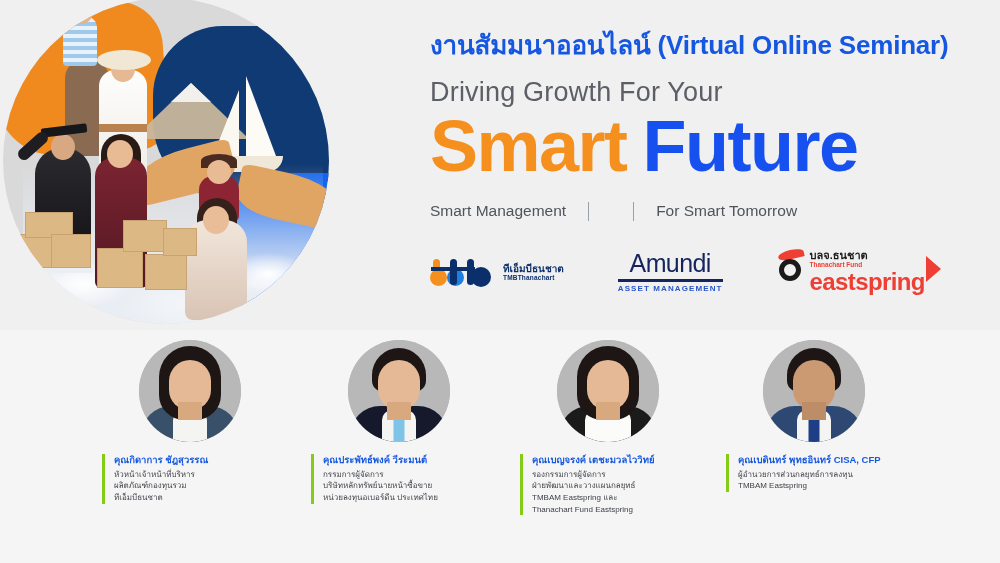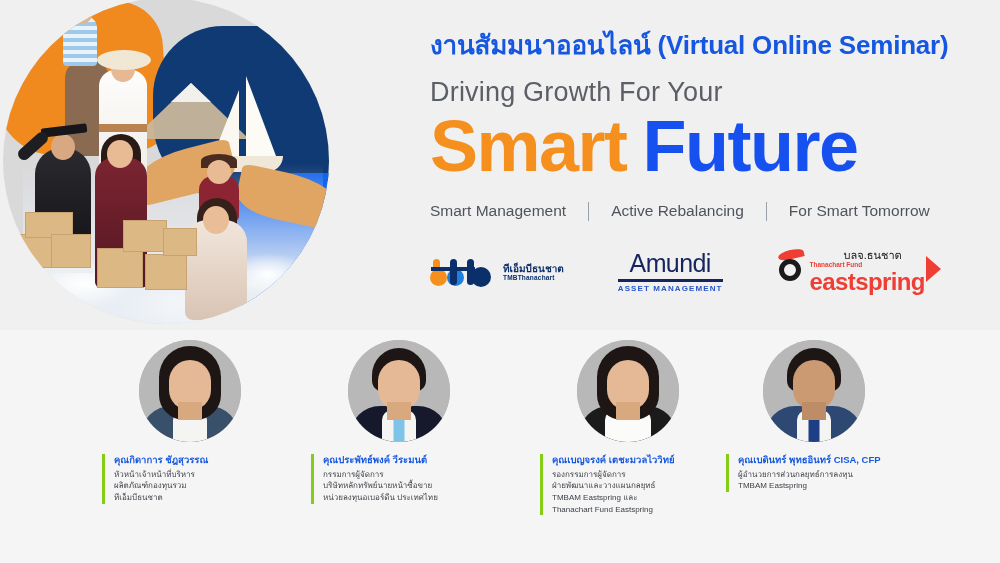--- a/index.html
+++ b/index.html
@@ -408,21 +408,21 @@
   .es-swoosh {
     position: absolute; left: 1px; top: 0px; width: 26px; height: 9px;
     background: #ef3e33; border-radius: 50% 50% 0 40%;
     transform: rotate(-13deg);
   }
   .es-oh {
     position: absolute; left: 2px; top: 9px; width: 22px; height: 22px;
     border: 5px solid #1a1a1a; border-radius: 50%;
   }
   .es-right { line-height: 1.05; }
-  .es-th { font-size: 11px; font-weight: normal; color: #1a1a1a; margin-left: 34px; }
+  .es-th { font-size: 11px; font-weight: bold; color: #1a1a1a; }
   .es-tf { font-size: 6.5px; font-weight: bold; color: #ef3e33; }
   .es-word {
     font-size: 24px; font-weight: bold; color: #ef3e33;
     letter-spacing: -0.6px; margin-top: 1px;
   }
   .es-arrow {
     position: absolute; right: -16px; top: 6px;
     width: 0; height: 0;
     border-top: 13px solid transparent;
     border-bottom: 13px solid transparent;
@@ -431,21 +431,21 @@
 
   
   .speakers {
     position: absolute;
     left: 0; top: 340px;
     width: 1000px; height: 223px;
   }
   .speaker { position: absolute; width: 215px; }
   .sp1 { left: 82px; }
   .sp2 { left: 291px; }
-  .sp3 { left: 520px; }
+  .sp3 { left: 500px; }
   .sp4 { left: 706px; }
 
   .avatar {
     position: relative;
     width: 102px; height: 102px;
     margin: 0 auto;
     border-radius: 50%;
     overflow: hidden;
     background: #b9b9b9;
   }
@@ -568,21 +568,20 @@
 
   <div class="headline">
     <div class="th-title">งานสัมมนาออนไลน์ (Virtual Online Seminar)</div>
     <div class="sub-en">Driving Growth For Your</div>
     <div class="big-title">
       <span class="w1">Smart</span><span class="w2">Future</span>
     </div>
     <div class="taglines">
       <span class="tg">Smart Management</span>
       <span class="sep"></span>
-      <span class="tg">Active Rebalancing</span>
       <span class="sep"></span>
       <span class="tg">For Smart Tomorrow</span>
     </div>
   </div>
 
   <div class="logo-row">
 
     <div class="ttb">
       <div class="ttb-mark">
         <div class="bowl bw1"></div>

